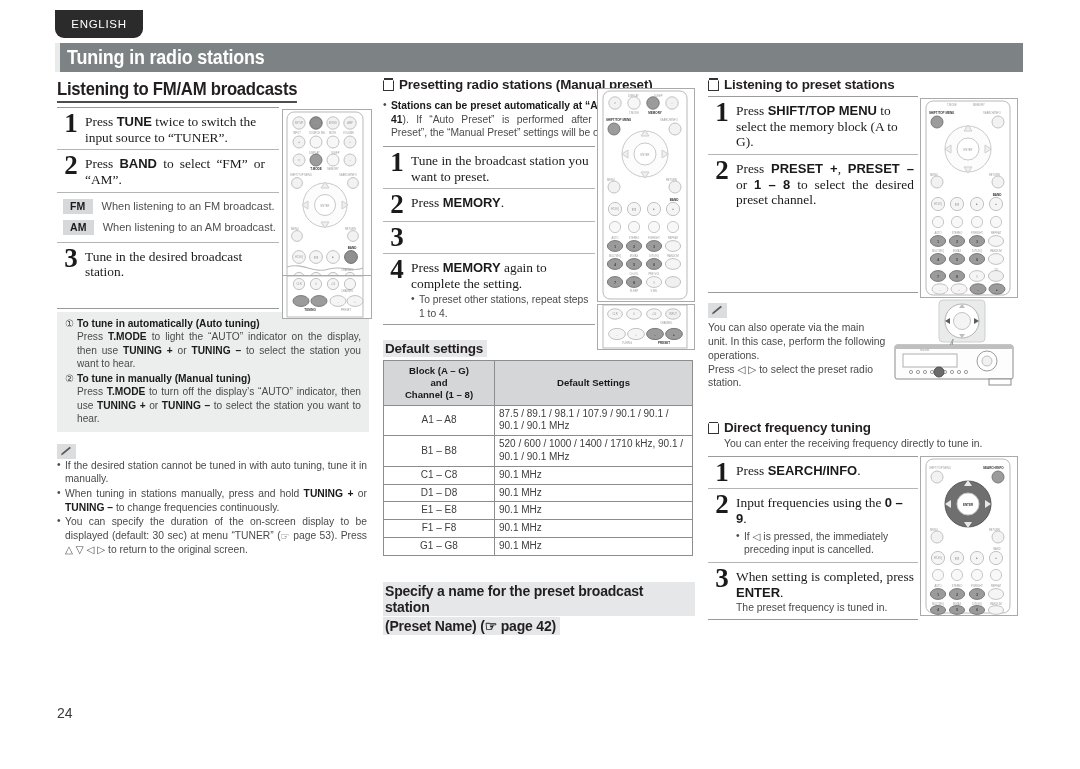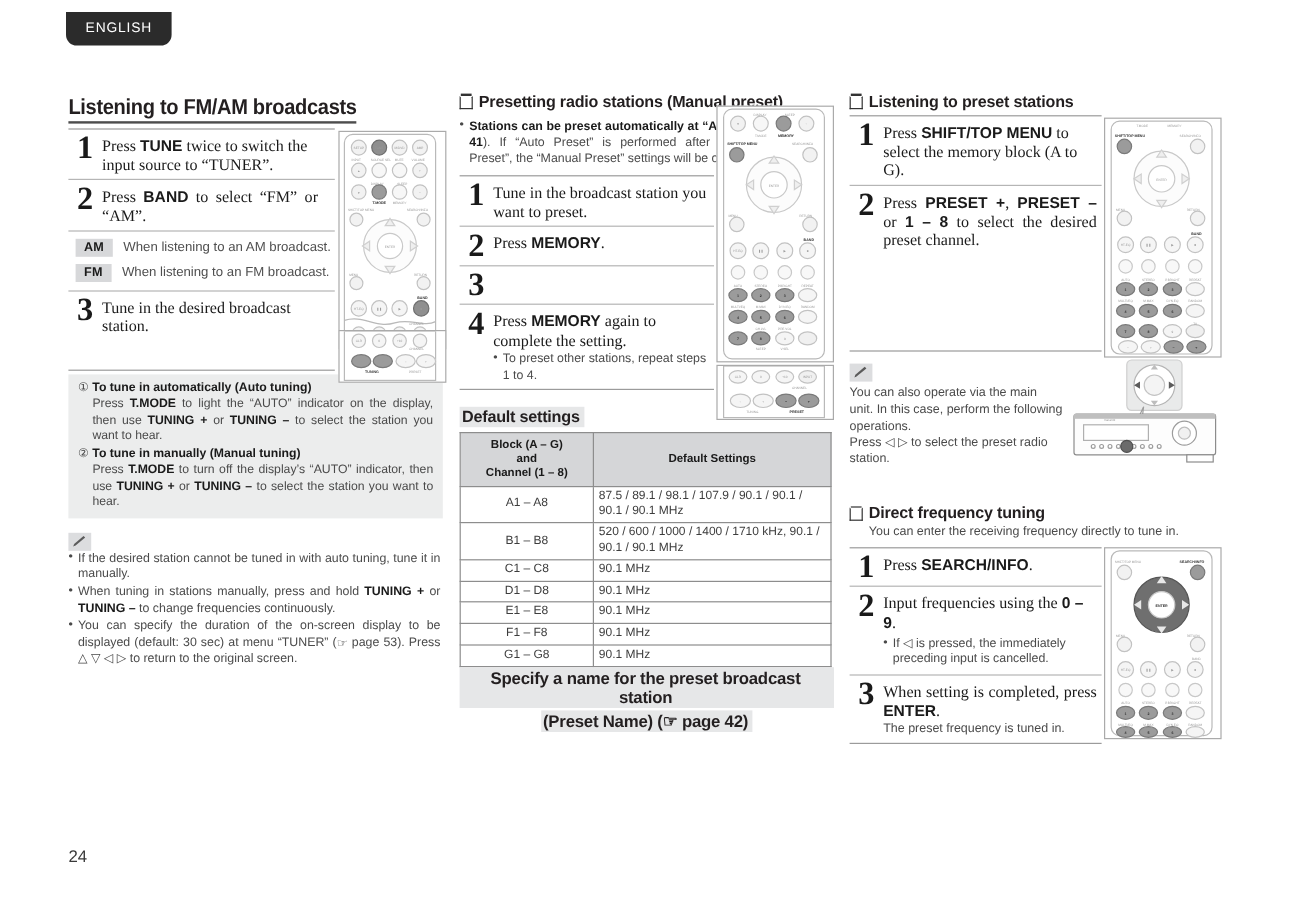--- a/index.html
+++ b/index.html
@@ -117,20 +117,24 @@
 </style>
 </head>
 <body>
 
 <div class="page">
 
   <div class="lang-tab">
     <span>ENGLISH</span>
   </div>
 
+  <div class="banner">
+    <div class="banner-bar"></div>
+    <span>Tuning in radio stations</span>
+  </div>
 
   <div class="colwrap" style="left:57px;top:79px;width:313px;">
 
     <div class="h2">Listening to FM/AM broadcasts</div>
 
     
     <div style="position:relative;margin-top:4px;">
       <div class="stepbox" style="width:222px;">
 
         <div class="step">
@@ -138,26 +142,26 @@
           <div class="txt" style="width:180px;">Press <b>TUNE</b> twice to switch the input source to “TUNER”.</div>
         </div>
 
         <div class="step">
           <div class="num">2</div>
           <div class="txt just" style="width:180px;">Press <b>BAND</b> to select “FM” or “AM”.</div>
         </div>
 
         <div style="border-top:1px solid #b5b5b5;padding:3px 0 4px 0;">
           <div class="badgerow">
+            <span class="badge">FM</span>
+            <span class="lbl">When listening to an FM broadcast.</span>
+          </div>
+          <div class="badgerow">
             <span class="badge">AM</span>
             <span class="lbl">When listening to an AM broadcast.</span>
-          </div>
-          <div class="badgerow">
-            <span class="badge">FM</span>
-            <span class="lbl">When listening to an FM broadcast.</span>
           </div>
         </div>
 
         <div class="step" style="padding-bottom:28px;">
           <div class="num">3</div>
           <div class="txt" style="width:180px;">Tune in the desired broadcast station.</div>
         </div>
       </div>
 
       <div style="position:absolute;left:225px;top:2px;">
@@ -465,21 +469,21 @@
             <td>90.1 MHz</td>
           </tr>
           <tr>
             <td class="c">G1 – G8</td>
             <td>90.1 MHz</td>
           </tr>
         </tbody>
       </table>
     </div>
 
-    <div style="margin-top:0;text-align:center;">
+    <div style="margin-top:26px;">
       <div class="grayheading" style="font-size:14px;">Specify a name for the preset broadcast station</div>
       <div class="grayheading" style="font-size:14px;margin-top:1px;">(Preset Name) (☞ page 42)</div>
     </div>
   </div>
 
   <div class="colwrap" style="left:708px;top:77px;width:312px;">
 
     <div class="h3">
       <span class="sq"></span>
       <span style="font-size:13.4px;">Listening to preset stations</span>

